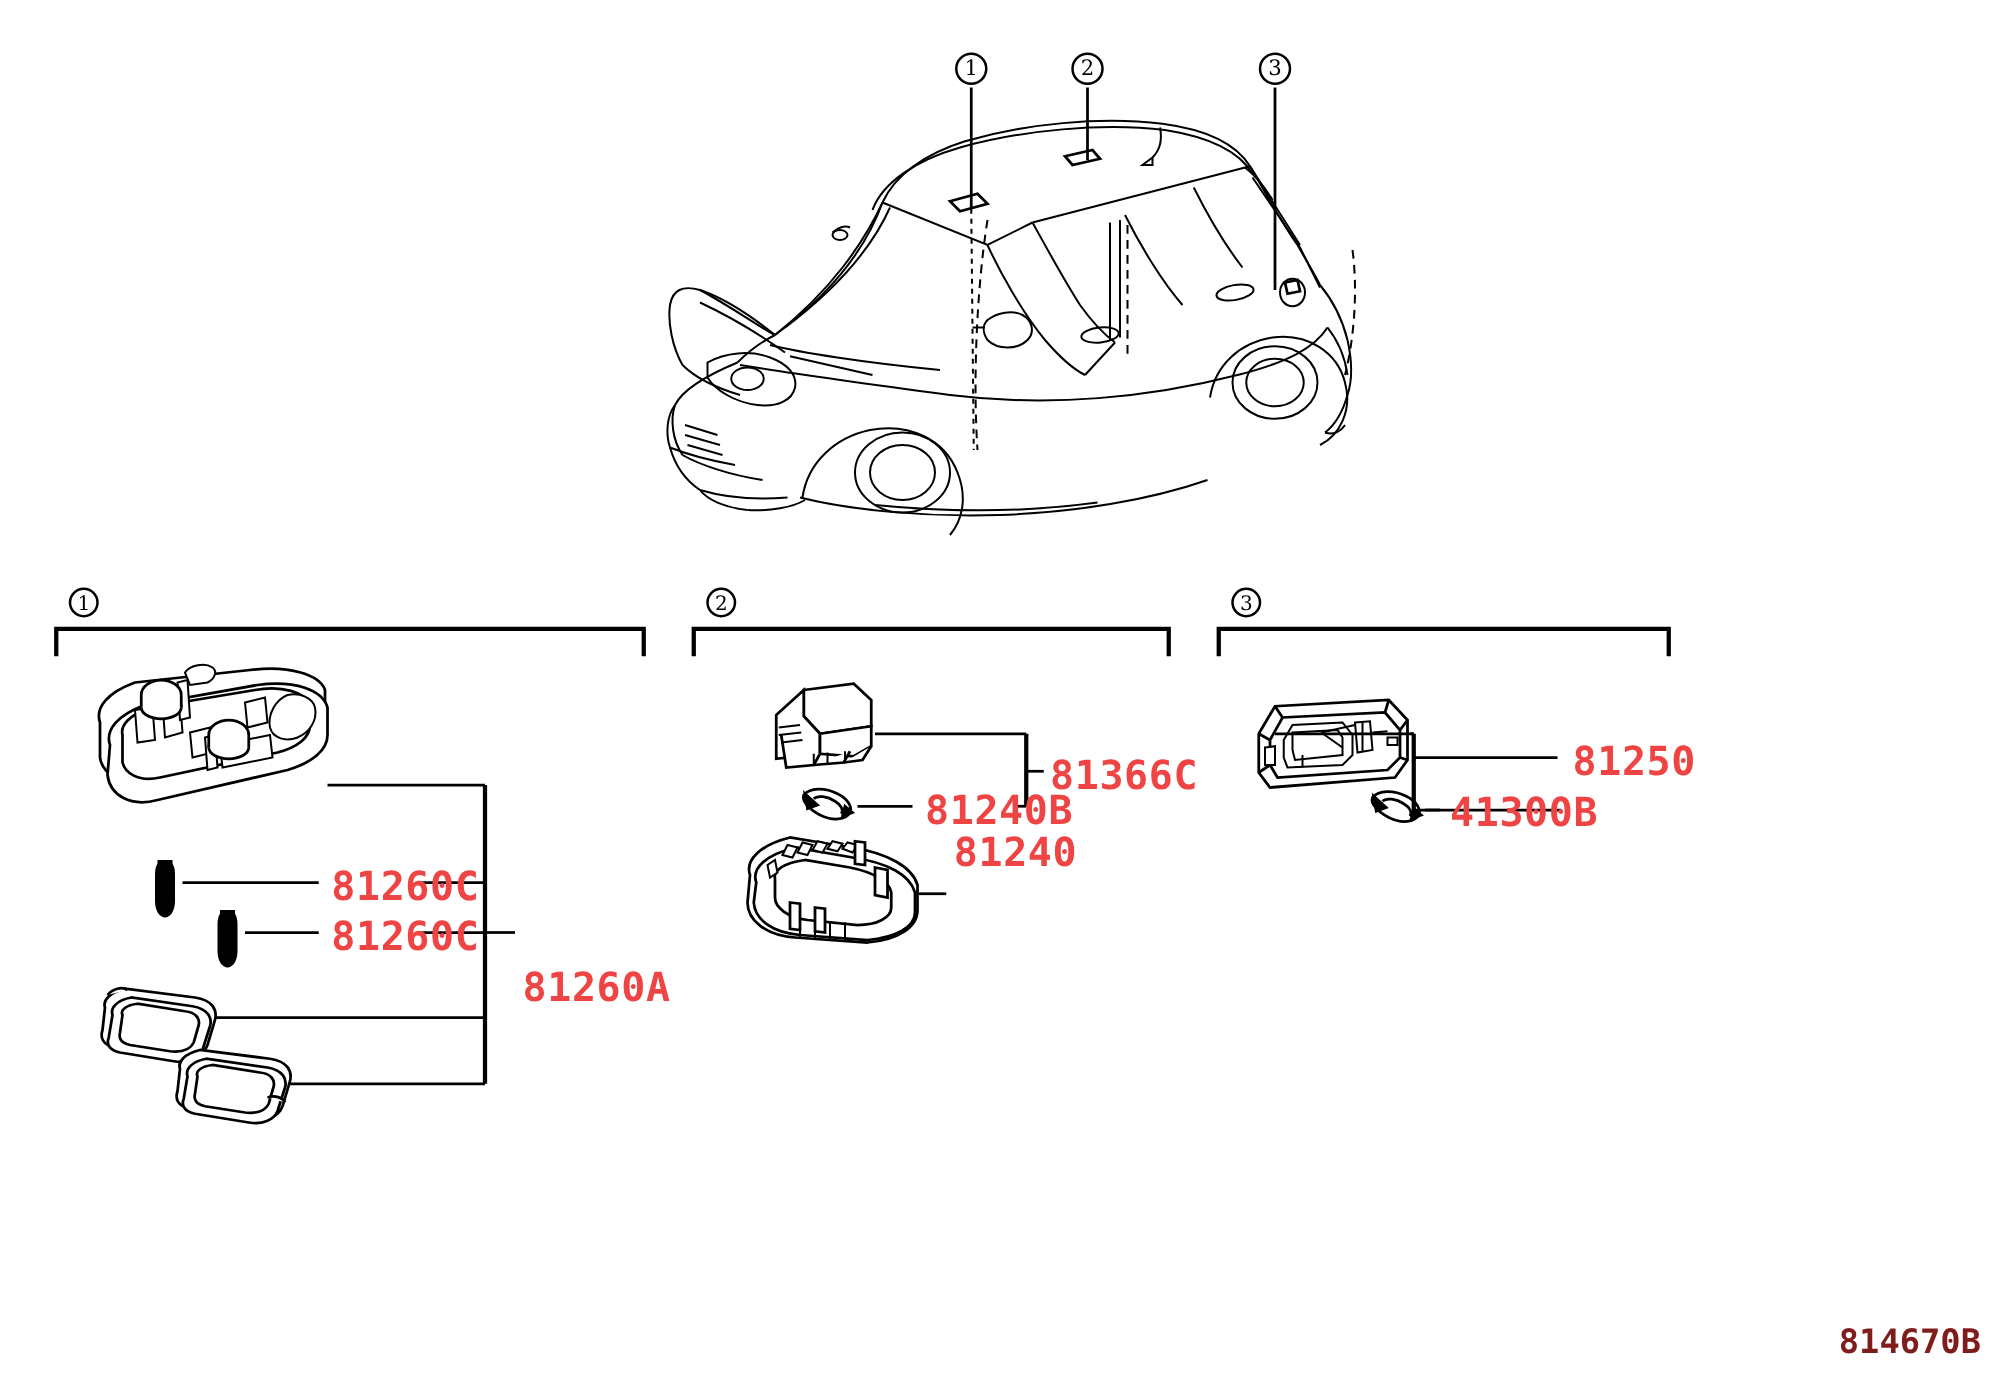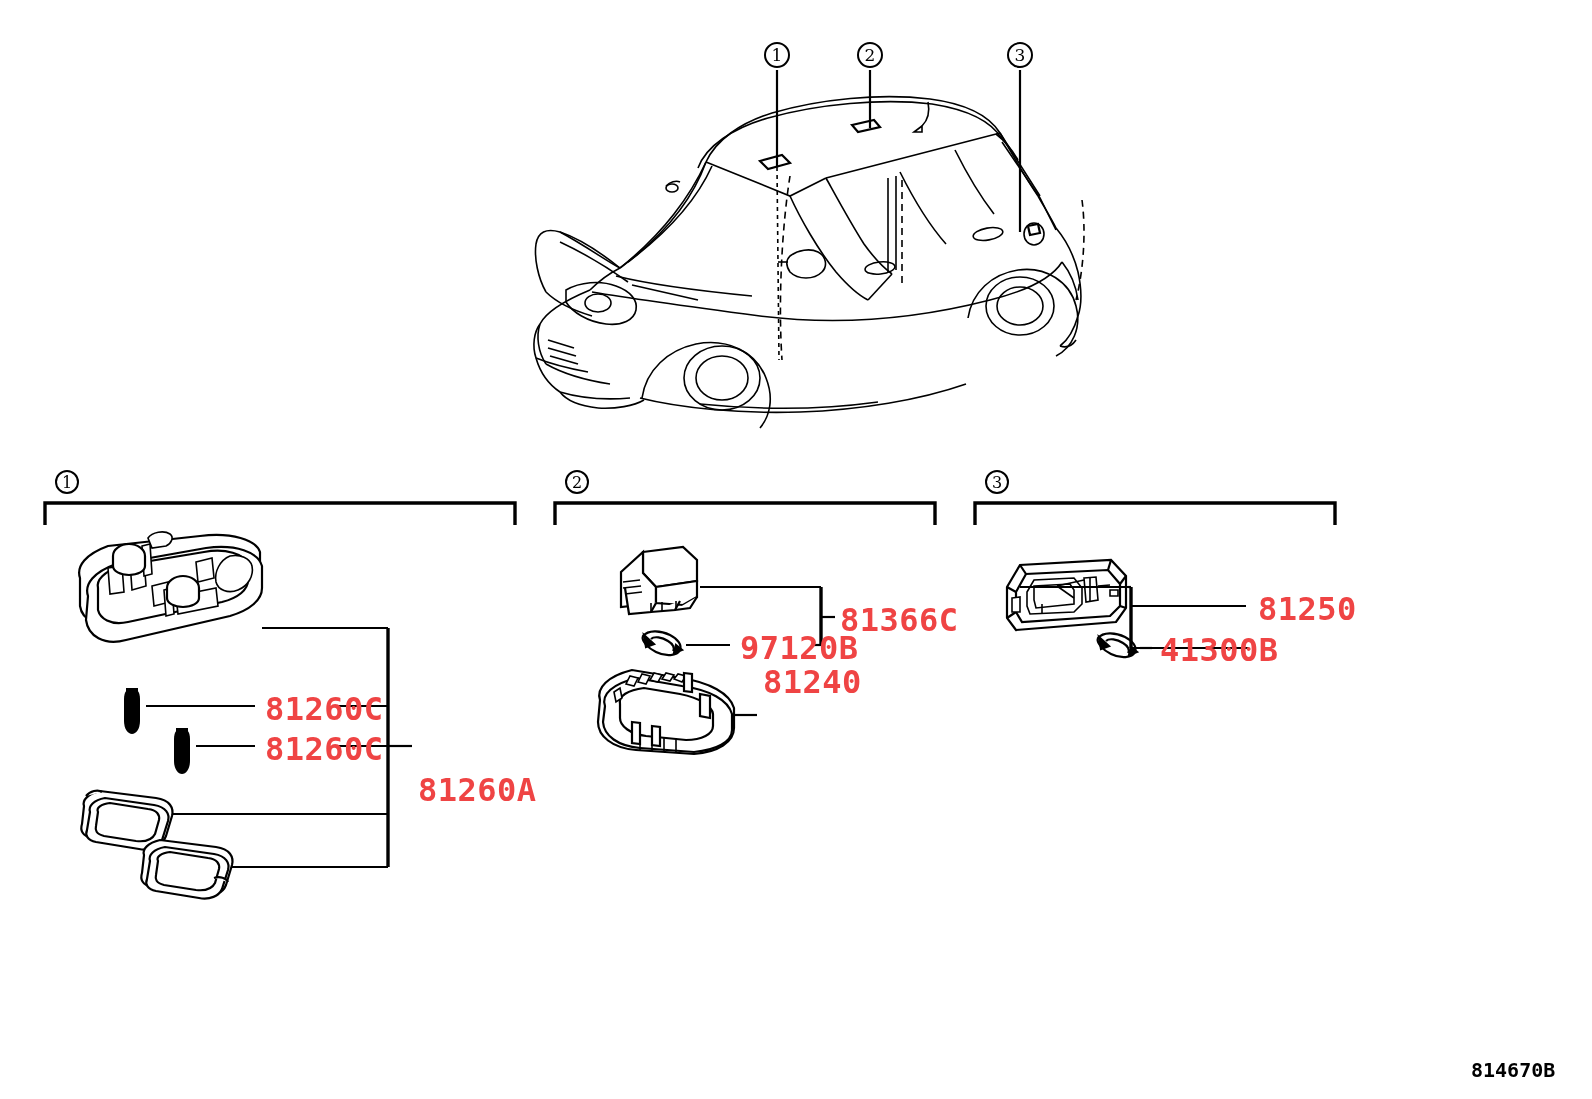--- a/index.html
+++ b/index.html
@@ -24,21 +24,21 @@
     font-weight:700;
     font-size:32px;
     letter-spacing:0.5px;
     color:#ef4444;
     white-space:nowrap;
     line-height:1;
   }
   .code-id{
     position:absolute;
     font-family:"DejaVu Sans Mono","Liberation Mono",monospace;
-    font-weight:700;font-size:20px;color:#000000;white-space:nowrap;
+    font-weight:700;font-size:27px;color:#7f1d1d;white-space:nowrap;
   }
   .callout-num{
     position:absolute;
     width:26px;height:26px;
     border:2.2px solid #000;border-radius:50%;
     background:#fff;
     font-family:"DejaVu Serif","Liberation Serif",serif;
     font-size:17px;font-weight:400;color:#000;
     display:flex;align-items:center;justify-content:center;
     box-sizing:border-box;
@@ -360,21 +360,21 @@
       <line x1="821" y1="587" x2="821" y2="645" stroke-width="3.4"></line>
       <line x1="700" y1="587" x2="821" y2="587"></line>
       <line x1="821" y1="617" x2="835" y2="617"></line>
       <line x1="686" y1="645" x2="730" y2="645"></line>
       <line x1="812" y1="645" x2="821" y2="645"></line>
       <line x1="735" y1="715" x2="757" y2="715"></line>
     </g>
   </svg>
 
   <div class="lbl" style="left:840px;top:604px;">81366C</div>
-  <div class="lbl" style="left:740px;top:632px;">97120B</div>
+  <div class="lbl" style="left:740px;top:632px;">81240B</div>
   <div class="lbl" style="left:763px;top:666px;">81240</div>
 
   <svg class="layer" viewBox="0 0 1592 1099">
 
     <g class="ln">
       <g class="med nofill">
         <path d="M1007,587 L1020,565 L1111,560 L1126,576 L1126,608 L1116,622 L1016,630 L1007,618 Z"></path>
         <path d="M1016,592 L1026,574 L1108,570 L1120,584 L1120,606 L1110,616 L1022,622 L1016,612 Z"></path>
         <path d="M1007,587 L1016,592"></path>
         <path d="M1007,618 L1016,612"></path>

